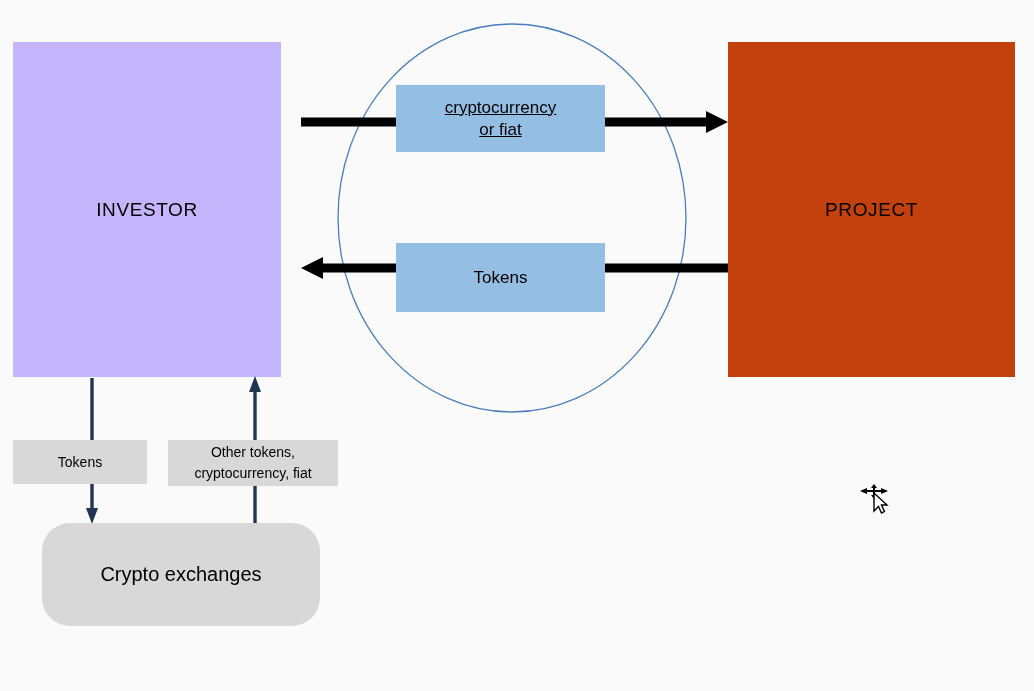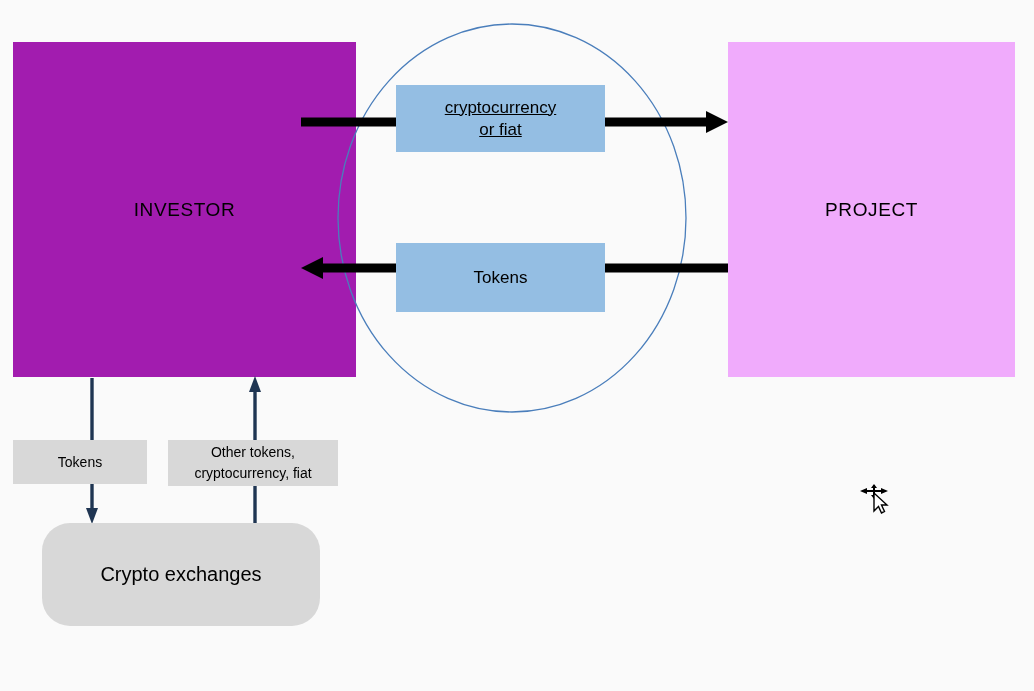--- a/index.html
+++ b/index.html
@@ -21,32 +21,32 @@
     align-items: center;
     justify-content: center;
     text-align: center;
     box-sizing: border-box;
     color: #000000;
   }
   
   #investor-box {
     left: 13px;
     top: 42px;
-    width: 343px;
+    width: 268px;
     height: 335px;
-    background: #a21caf;
+    background: #c4b5fd;
     font-size: 19px;
     letter-spacing: 0.6px;
   }
   #project-box {
     left: 728px;
     top: 42px;
     width: 287px;
     height: 335px;
-    background: #f0abfc;
+    background: #c2410c;
     font-size: 19px;
     letter-spacing: 0.6px;
   }
   
   #crypto-fiat-label-box {
     left: 396px;
     top: 85px;
     width: 209px;
     height: 67px;
     background: #94bee3;

